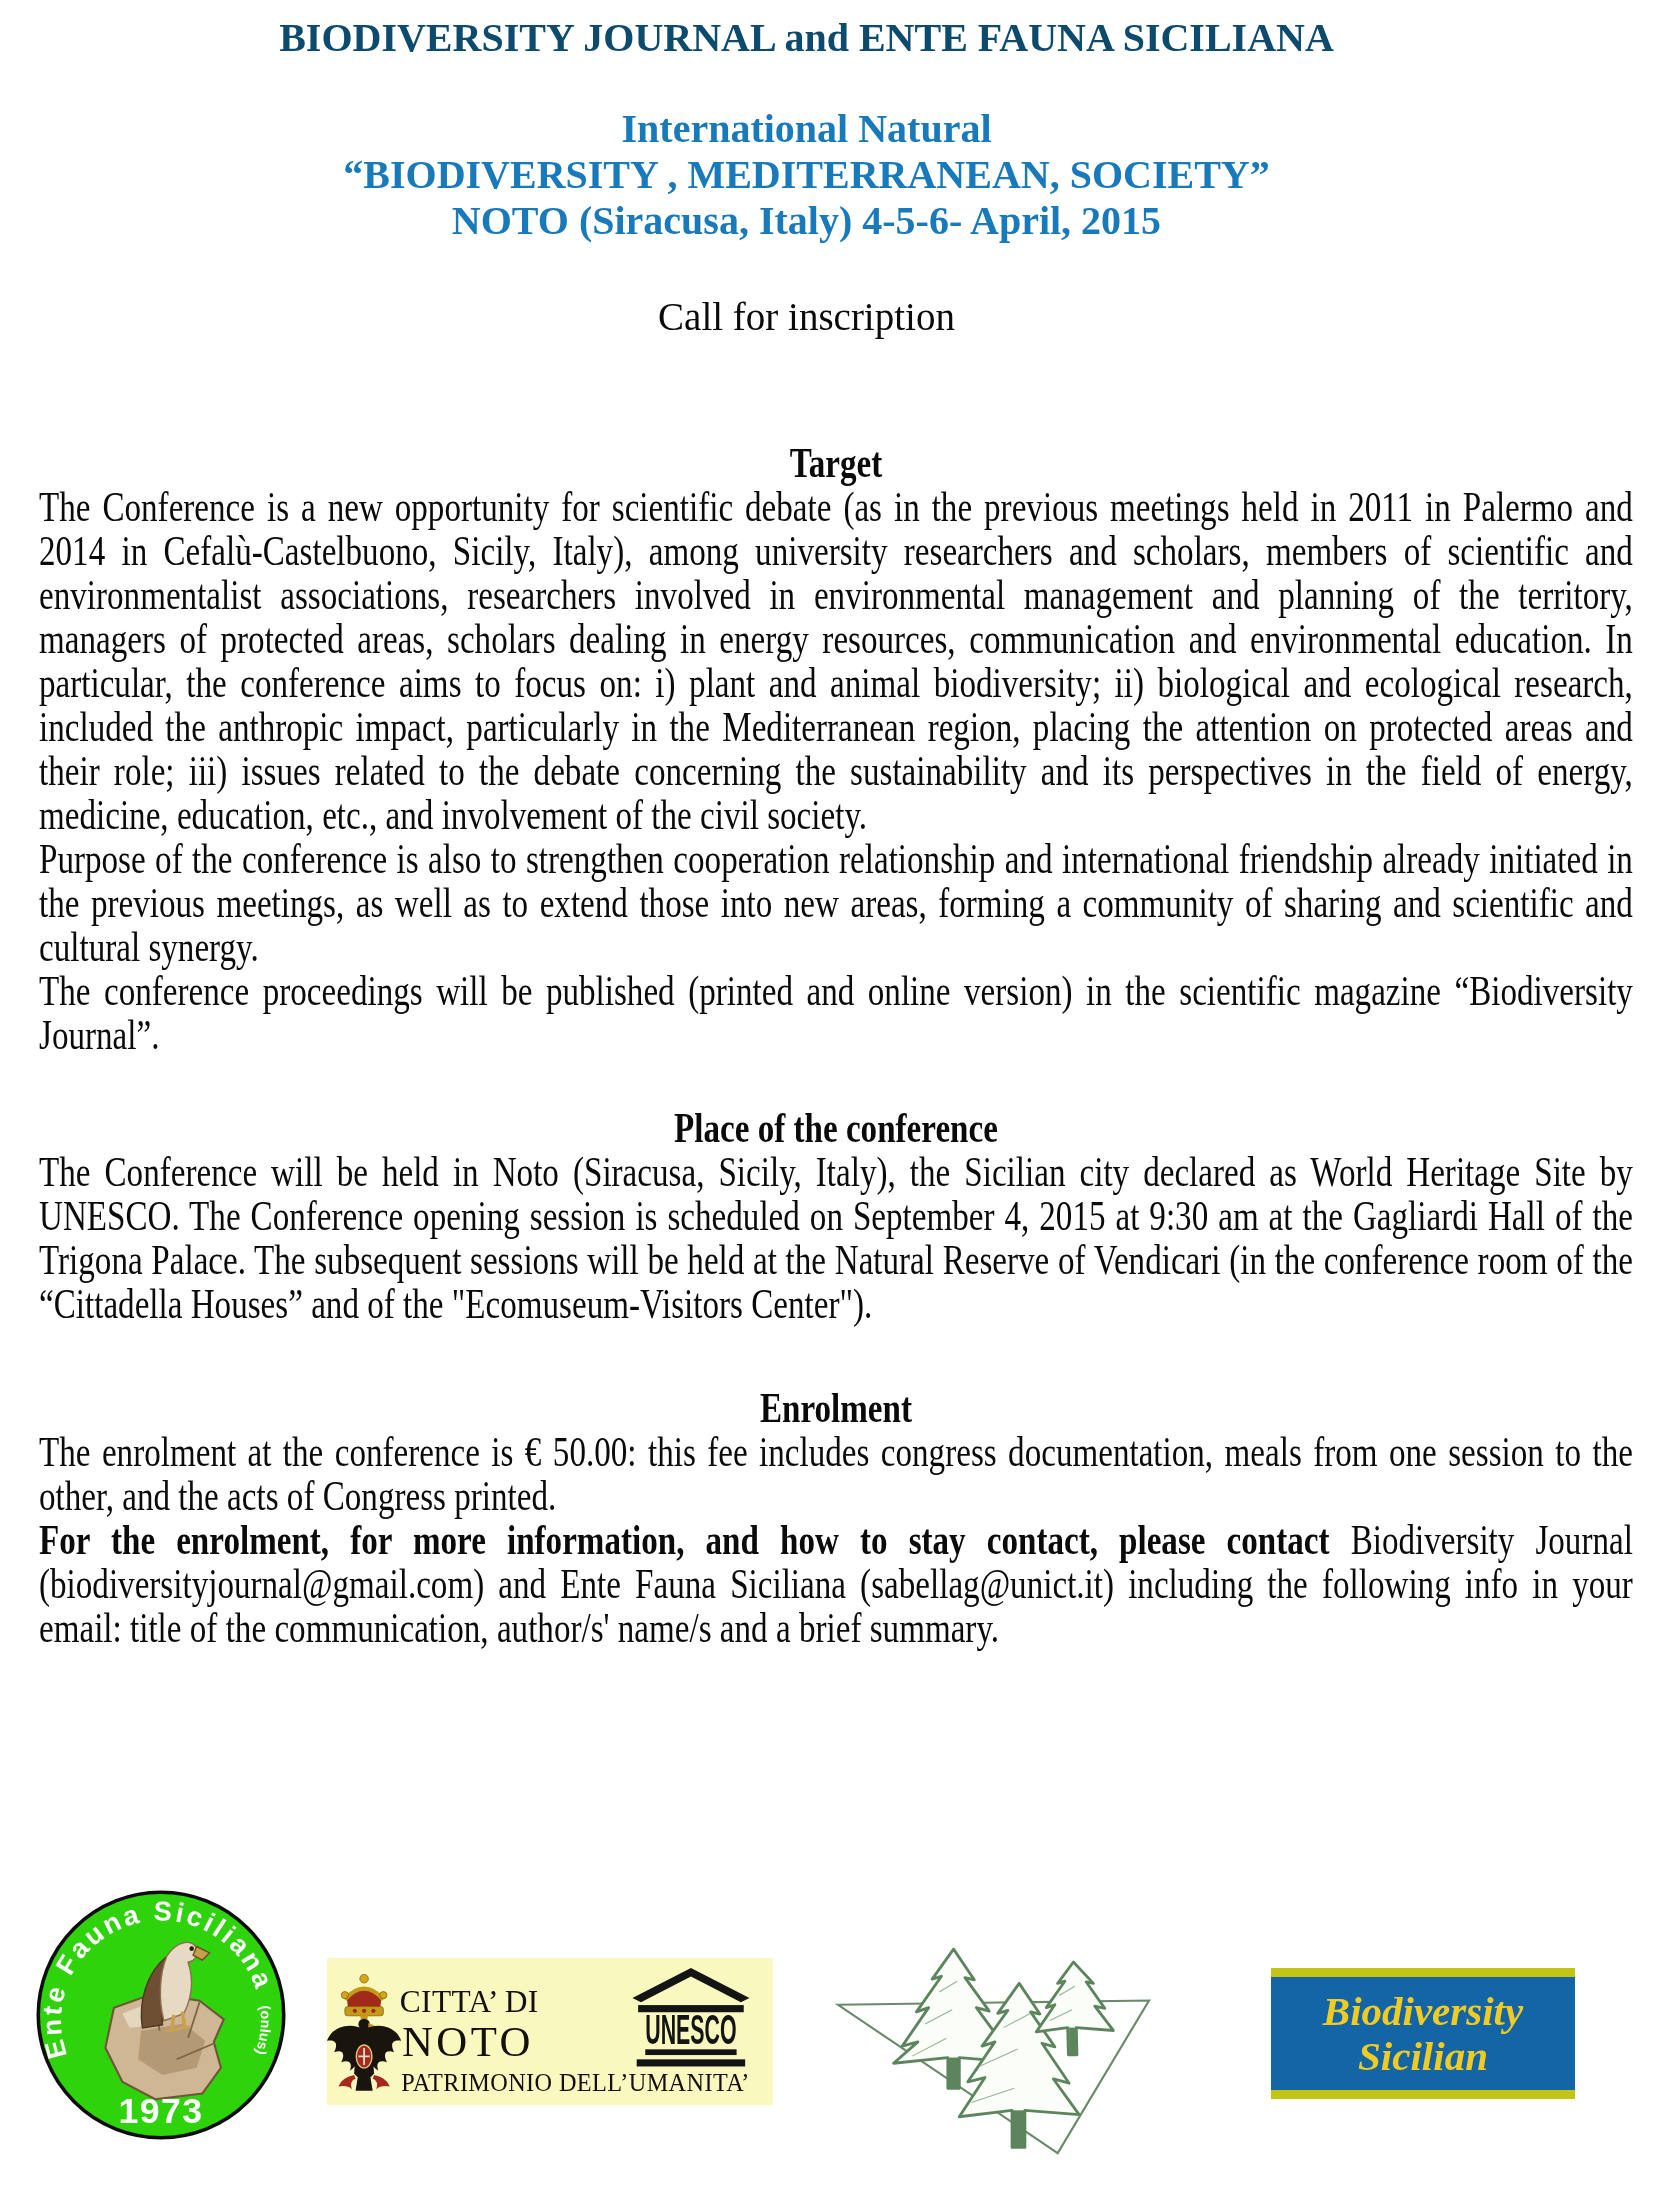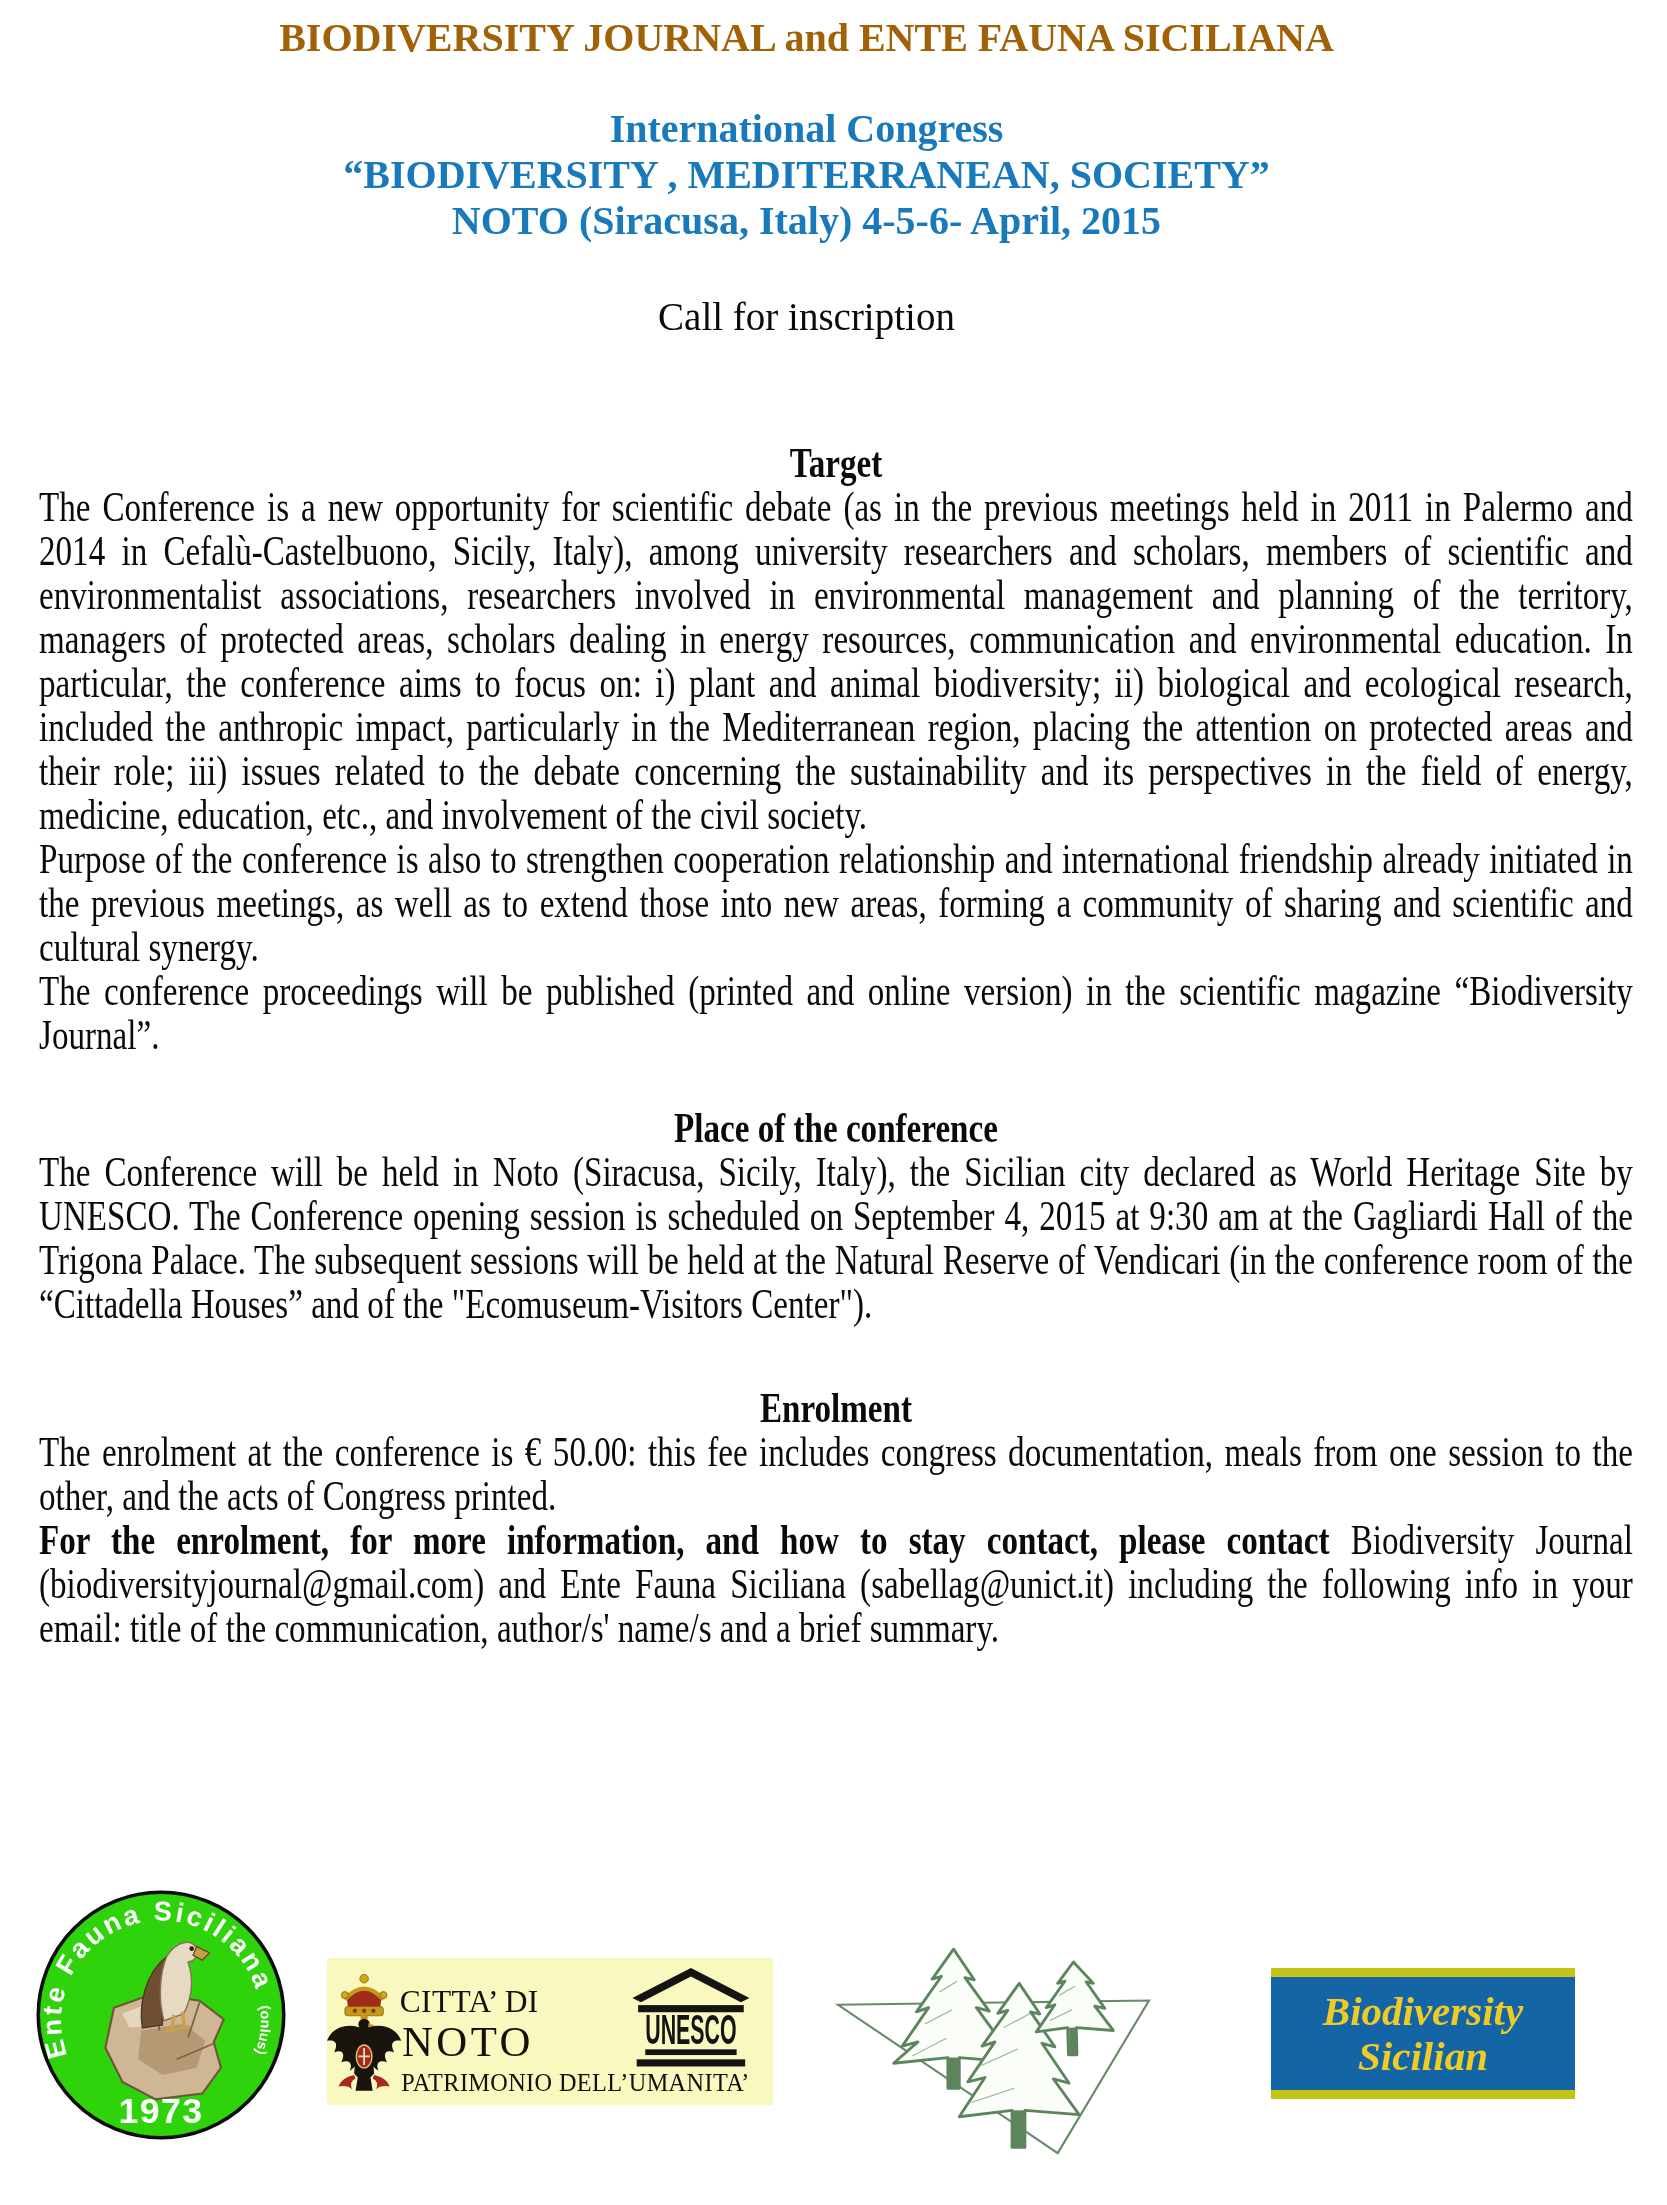--- a/index.html
+++ b/index.html
@@ -3,21 +3,21 @@
 <meta charset="utf-8">
 <style>
   html,body { margin:0; padding:0; background:#e8e8e8; }
   .page {
     position:relative; width:1668px; height:2205px; margin:0 auto;
     background:#ffffff; overflow:hidden;
     font-family:"Liberation Serif", serif; color:#0a0a0a;
   }
   
   .hdr { position:absolute; left:39px; width:1535px; text-align:center; }
-  #org-title { top:13px; font-size:40px; font-weight:bold; color:#a16207; line-height:50px; }
+  #org-title { top:13px; font-size:40px; font-weight:bold; color:#0c4a6e; line-height:50px; }
   #congress  { top:106px; font-size:40px; font-weight:bold; color:#1879bb; line-height:46px; }
   #call      { top:295px; font-size:39px; color:#0a0a0a; line-height:44px; }
   
   #doc {
     position:absolute; left:39px; top:0; width:2070px;
     transform:scaleX(0.77); transform-origin:0 0;
     font-size:43px; line-height:44px;
   }
   #doc p { margin:0; text-align:justify; }
   .sec-h { text-align:center; font-weight:bold; font-size:43px; line-height:44px; margin:0; }
@@ -41,21 +41,21 @@
   }
 </style>
 </head>
 <body>
 
 <div class="page">
 
   <div id="org-title" class="hdr">BIODIVERSITY JOURNAL and ENTE FAUNA SICILIANA</div>
 
   <div id="congress" class="hdr">
-    <div>International Congress</div>
+    <div>International Natural</div>
     <div>“BIODIVERSITY , MEDITERRANEAN, SOCIETY”</div>
     <div>NOTO (Siracusa, Italy) 4-5-6- April, 2015</div>
   </div>
 
   <div id="call" class="hdr">Call for inscription</div>
 
   <div id="doc">
 
     <h2 id="target-h" class="sec-h">Target</h2>
     <p>The Conference is a new opportunity for scientific debate (as in the previous meetings held in 2011 in Palermo and 2014 in Cefalù-Castelbuono, Sicily, Italy), among university researchers and scholars, members of scientific and environmentalist associations, researchers involved in environmental management and planning of the territory, managers of protected areas, scholars dealing in energy resources,  communication and environmental education. In particular, the conference aims to focus on: i) plant and animal biodiversity; ii) biological and ecological research, included the anthropic impact, particularly in the Mediterranean region, placing the attention on protected areas and their role; iii) issues related to the debate concerning the sustainability and its perspectives in the field of energy, medicine, education, etc., and involvement of the civil society.</p>

